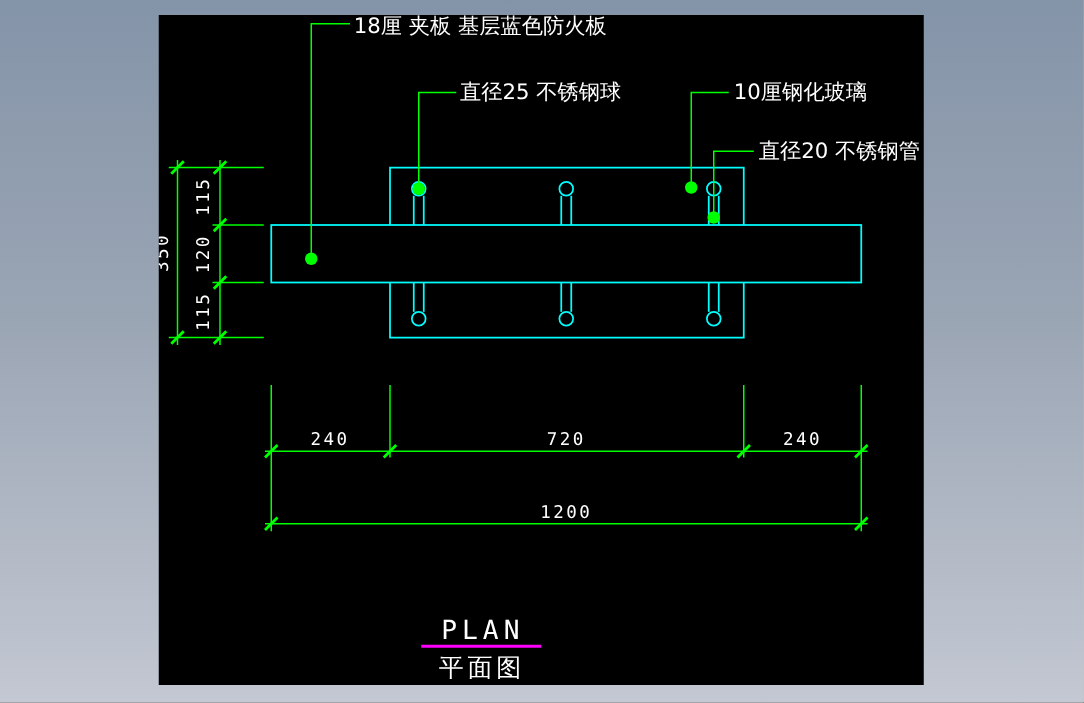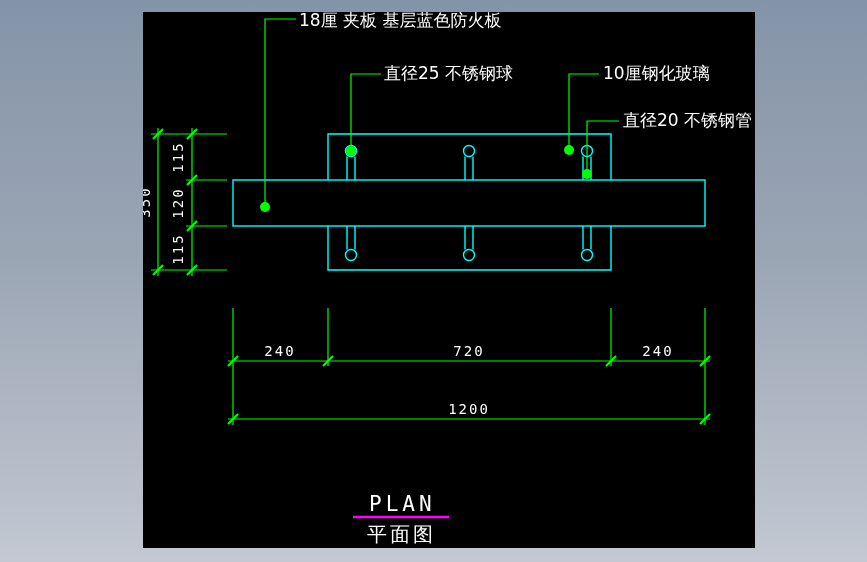--- a/index.html
+++ b/index.html
@@ -2,21 +2,21 @@
 <html><head>
 <meta charset="utf-8">
 <style>
   html,body{margin:0;padding:0;}
   body{
     width:867px;height:562px;position:relative;overflow:hidden;
     background:linear-gradient(180deg,#8494a8 0%,#9aa5b4 45%,#c3c8d2 100%);
     font-family:"DejaVu Sans",sans-serif;
   }
   .cad-canvas{
-    position:absolute;left:143px;top:12px;width:612px;height:536px;
+    position:absolute;left:127px;top:12px;width:612px;height:536px;
     background:#000;
   }
   svg{display:block;}
   .geom{stroke:#00ffff;fill:none;stroke-width:1.4;}
   .dim{stroke:#00ff00;fill:none;stroke-width:1.2;}
   .tick{stroke:#00ff00;stroke-width:2.2;}
   .dot{fill:#00ff00;stroke:none;}
   .dimtext{fill:#ffffff;font-family:"DejaVu Sans Mono",monospace;font-size:14px;letter-spacing:2px;}
   .cjk{fill:#ffffff;font-family:"DejaVu Sans",sans-serif;font-size:17px;}
   .plan-en{fill:#ffffff;font-family:"DejaVu Sans Mono",monospace;font-size:21px;letter-spacing:4px;}

